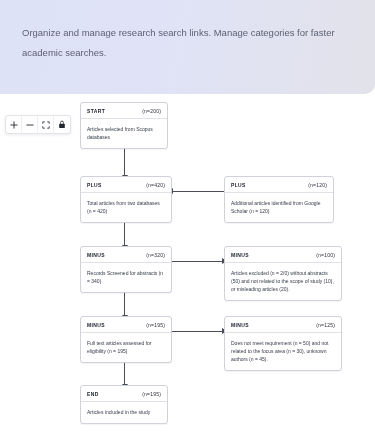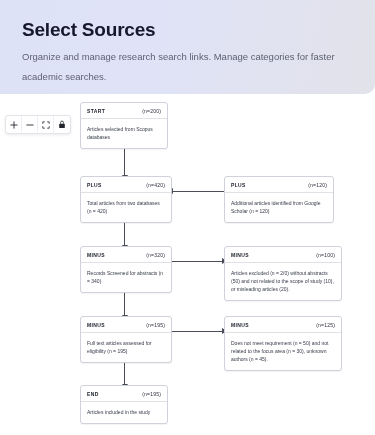--- a/index.html
+++ b/index.html
@@ -93,21 +93,20 @@
     border-bottom: 3px solid transparent;
     border-right: 5px solid #4a4d57;
   }
 </style>
 </head>
 <body>
 
 <div id="app">
 
   <div class="header">
-    <h1>Select Sources</h1>
     <p>Organize and manage research search links. Manage categories for faster academic searches.</p>
   </div>
 
   <div class="canvas">
 
     <div class="toolbar">
       <div class="tool-btn">
         <span>
           <svg width="8" height="8" viewBox="0 0 10 10">
               <path d="M5 1 V9 M1 5 H9" stroke="#23262f" stroke-width="1.1" fill="none" stroke-linecap="round"></path>

